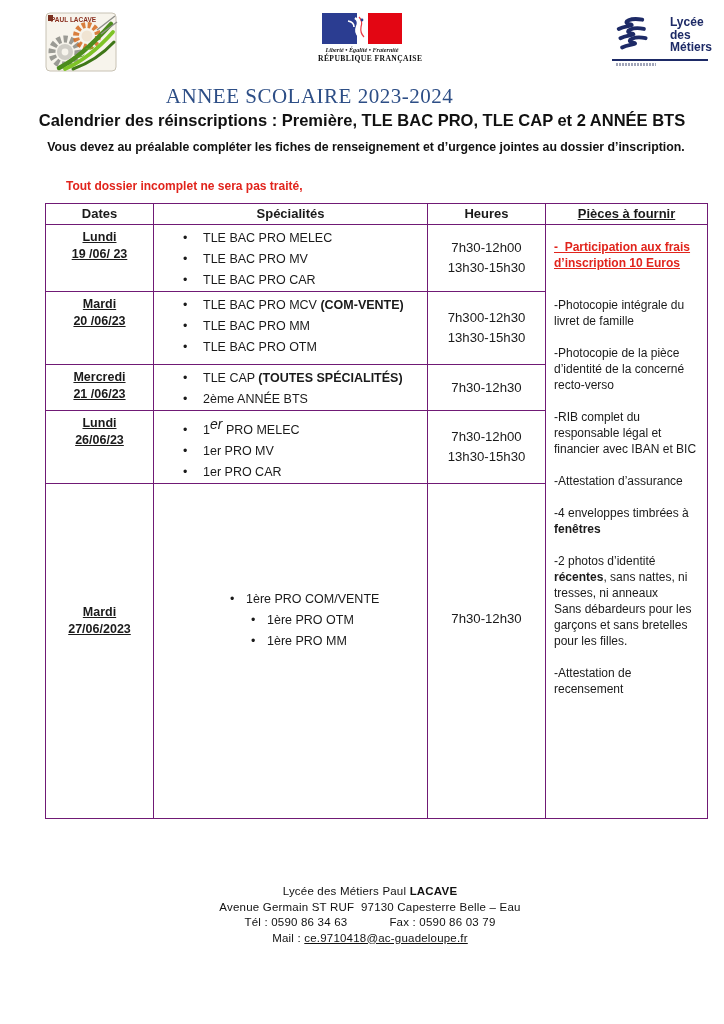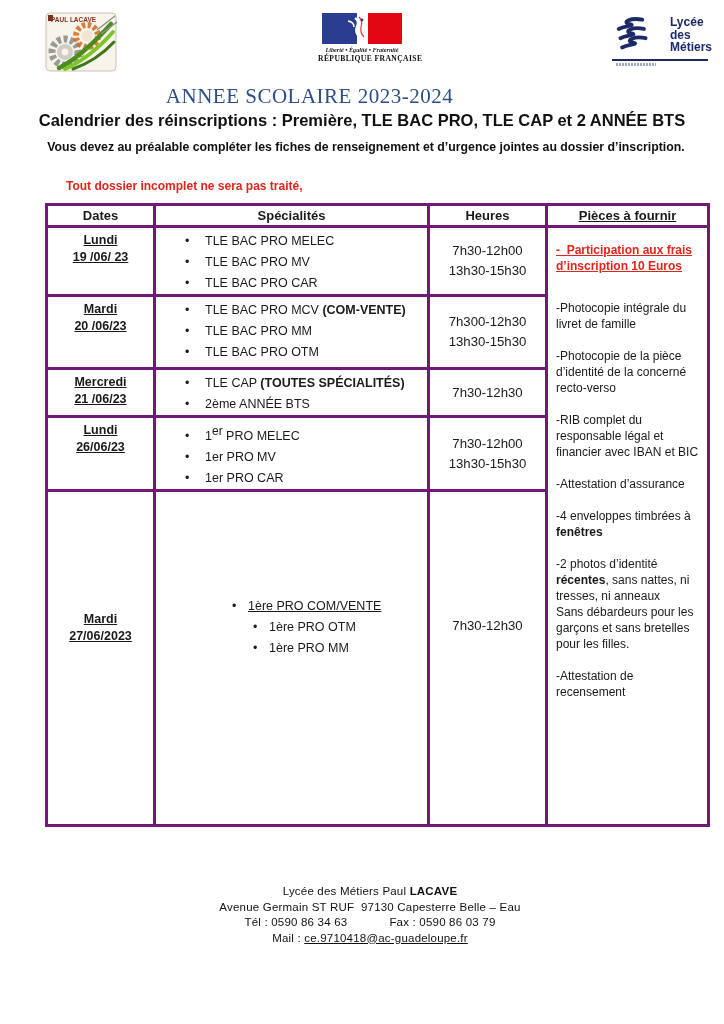--- a/index.html
+++ b/index.html
@@ -28,43 +28,43 @@
     font-family:"Liberation Serif",serif;font-weight:normal;font-size:21px;letter-spacing:.5px;color:var(--title-blue);}
   .main-title{position:absolute;top:111px;left:0;width:724px;margin:0;text-align:center;
     font-size:16.5px;font-weight:bold;color:#111;}
   .instruction{position:absolute;top:136px;left:0;width:724px;margin:4px;text-align:center;
     font-size:12.3px;font-weight:bold;color:#111;}
   .warning{position:absolute;top:167px;left:54px;margin:12px;font-size:12px;font-weight:bold;color:var(--accent-red);}
 
   
   table.cal{position:absolute;left:45px;top:203px;width:662px;border-collapse:collapse;table-layout:fixed;}
   .cal col.c1{width:108px;} .cal col.c2{width:274px;} .cal col.c3{width:118px;} .cal col.c4{width:162px;}
-  .cal th,.cal td{border:3px solid #701a75;padding:0;vertical-align:top;}
+  .cal th,.cal td{border:1px solid #701a75;padding:0;vertical-align:top;}
   .cal thead tr{height:21px;}
   .cal th{font-size:13px;font-weight:bold;text-align:center;padding:2px 0;}
   .cal th.u{text-decoration:underline;}
   .cal tr.r0{height:66px;} .cal tr.r1{height:73px;} .cal tr.r2{height:45px;}
   .cal tr.r3{height:67px;} .cal tr.r4{height:335px;}
 
   td.c-date{text-align:center;padding-top:4px;font-size:12.5px;line-height:17px;}
   .date-line{font-weight:bold;text-decoration:underline;}
   tr.r4 td.c-date{vertical-align:middle;padding-bottom:65px;}
 
   td.c-spec{padding-top:3px;}
   tr.r4 td.c-spec{vertical-align:middle;padding-bottom:65px;}
   .spec-list{list-style:none;margin:0;padding:0;font-size:12.5px;}
   .spec-list li{line-height:21px;position:relative;}
   .spec-list li.lv1{padding-left:29px;}
-  .spec-list li.lv2{padding-left:76px;text-decoration:underline;}
+  .spec-list li.lv2{padding-left:76px;}
   .spec-list li.lv3{padding-left:97px;}
   .spec-list li::before{content:"\2022";display:inline-block;}
   .spec-list li.lv1::before{width:20px;}
   .spec-list li.lv2::before,.spec-list li.lv3::before{width:16px;}
   .b{font-weight:bold;}
-  sup{font-size:12px;}
+  sup{font-size:14px;font-style:italic;}
 
   td.c-hours{text-align:center;vertical-align:middle;font-size:13.2px;line-height:20px;}
   tr.r4 td.c-hours{padding-bottom:65px;}
 
   td.c-pieces{padding:14px 6px 6px 8px;font-size:12px;line-height:16px;margin-top:43px;}
   .piece{margin-bottom:16px;white-space:pre-line;}
   .piece.red{color:var(--accent-red);font-weight:bold;text-decoration:underline;margin-bottom:26px;}
 
   
   .doc-footer{position:absolute;top:884px;left:8px;width:724px;text-align:center;font-size:11.5px;line-height:15.5px;color:#111;letter-spacing:.2px;}

